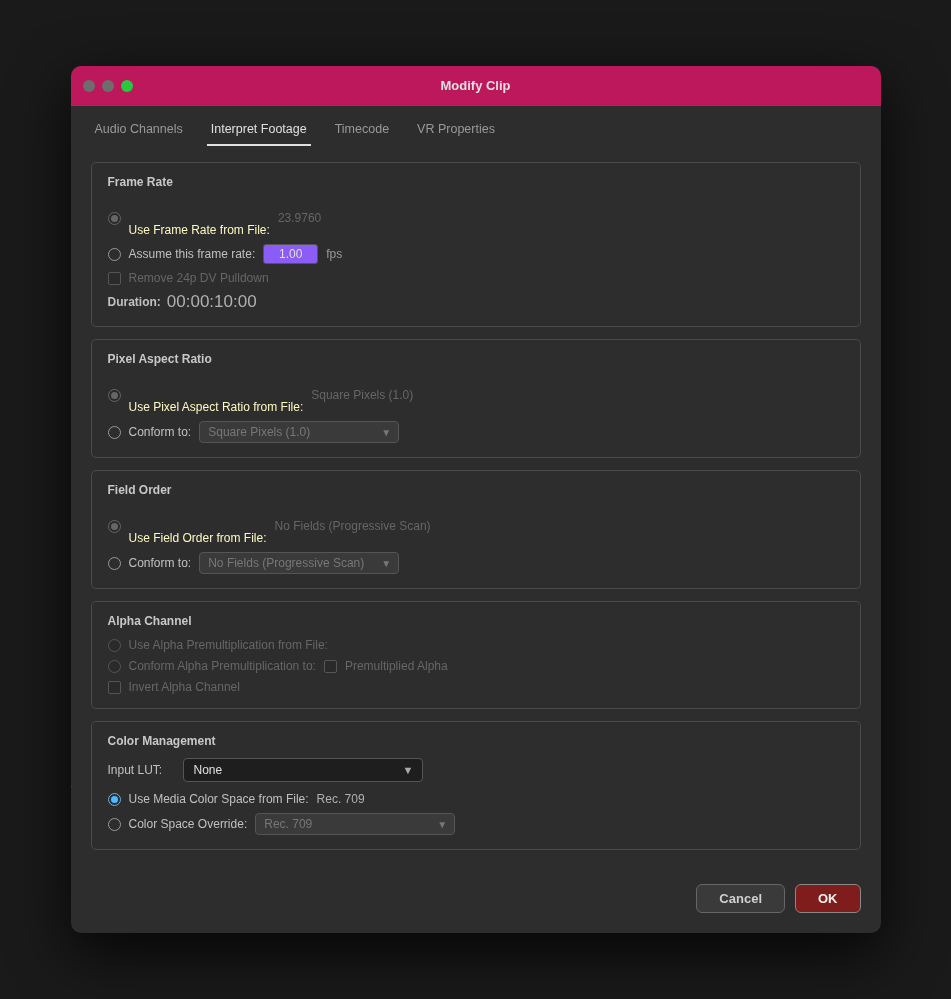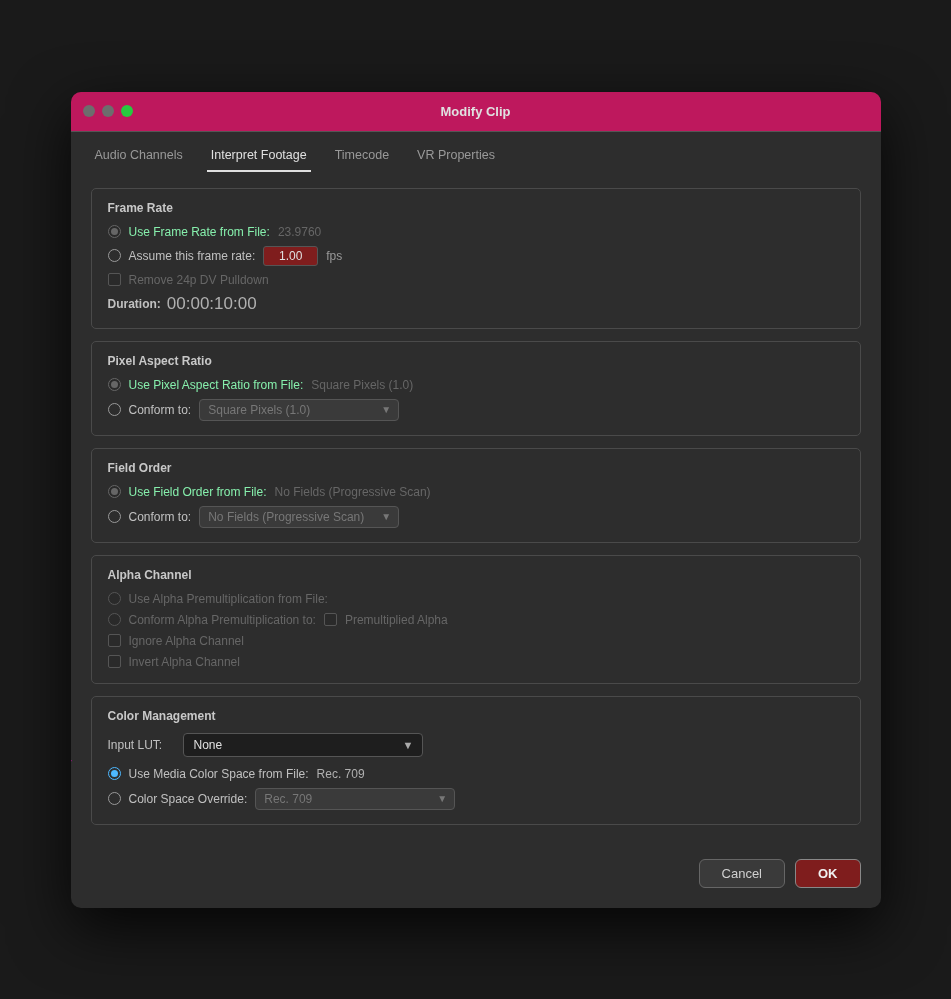--- a/index.html
+++ b/index.html
@@ -127,28 +127,28 @@
       width: 7px;
       height: 7px;
       border-radius: 50%;
       background: #666;
     }
     .label {
       color: #c0c0c0;
       font-size: 12px;
     }
     .label.dim { color: #666; }
-    .label.dim2 { color: #86efac; }
+    .label.dim2 { color: #fef9c3; margin-top: 24px; }
     .value-text {
       color: #b0b0b0;
       font-size: 12px;
     }
     .value-text.dim { color: #666; }
     .input-fps {
-      background: #7f1d1d;
+      background: #8b5cf6;
       border: 1px solid #555;
       border-radius: 3px;
       color: #e0e0e0;
       font-size: 12px;
       padding: 2px 6px;
       width: 55px;
       text-align: center;
     }
     .unit-label {
       color: #999;
@@ -240,20 +240,21 @@
     .btn {
       padding: 6px 22px;
       border-radius: 6px;
       font-size: 13px;
       cursor: pointer;
       border: 1px solid #666;
     }
     .btn-cancel {
       background: #3a3a3a;
       color: #d0d0d0;
+      font-weight: bold;
     }
     .btn-ok {
       background: #7f1d1d;
       color: #f0f0f0;
       border-color: #888;
       font-weight: 600;
     }
     .section-wrapper {
       position: relative;
     }
@@ -342,24 +343,20 @@
       <div class="section-title">Alpha Channel</div>
       <div class="row">
         <div class="radio dim"></div>
         <span class="label dim">Use Alpha Premultiplication from File:</span>
       </div>
       <div class="row">
         <div class="radio dim"></div>
         <span class="label dim">Conform Alpha Premultiplication to:</span>
         <div class="checkbox"></div>
         <span class="label dim">Premultiplied Alpha</span>
-      </div>
-      <div class="row">
-        <div class="checkbox"></div>
-        <span class="label dim">Ignore Alpha Channel</span>
       </div>
       <div class="row">
         <div class="checkbox"></div>
         <span class="label dim">Invert Alpha Channel</span>
       </div>
     </div>
 
     <div class="section-wrapper" style="position:relative;">
 
       <div style="position:absolute; left:-48px; top:50%; transform:translateY(-50%); color:#ff00cc; font-size:36px; line-height:1;">➡</div>

